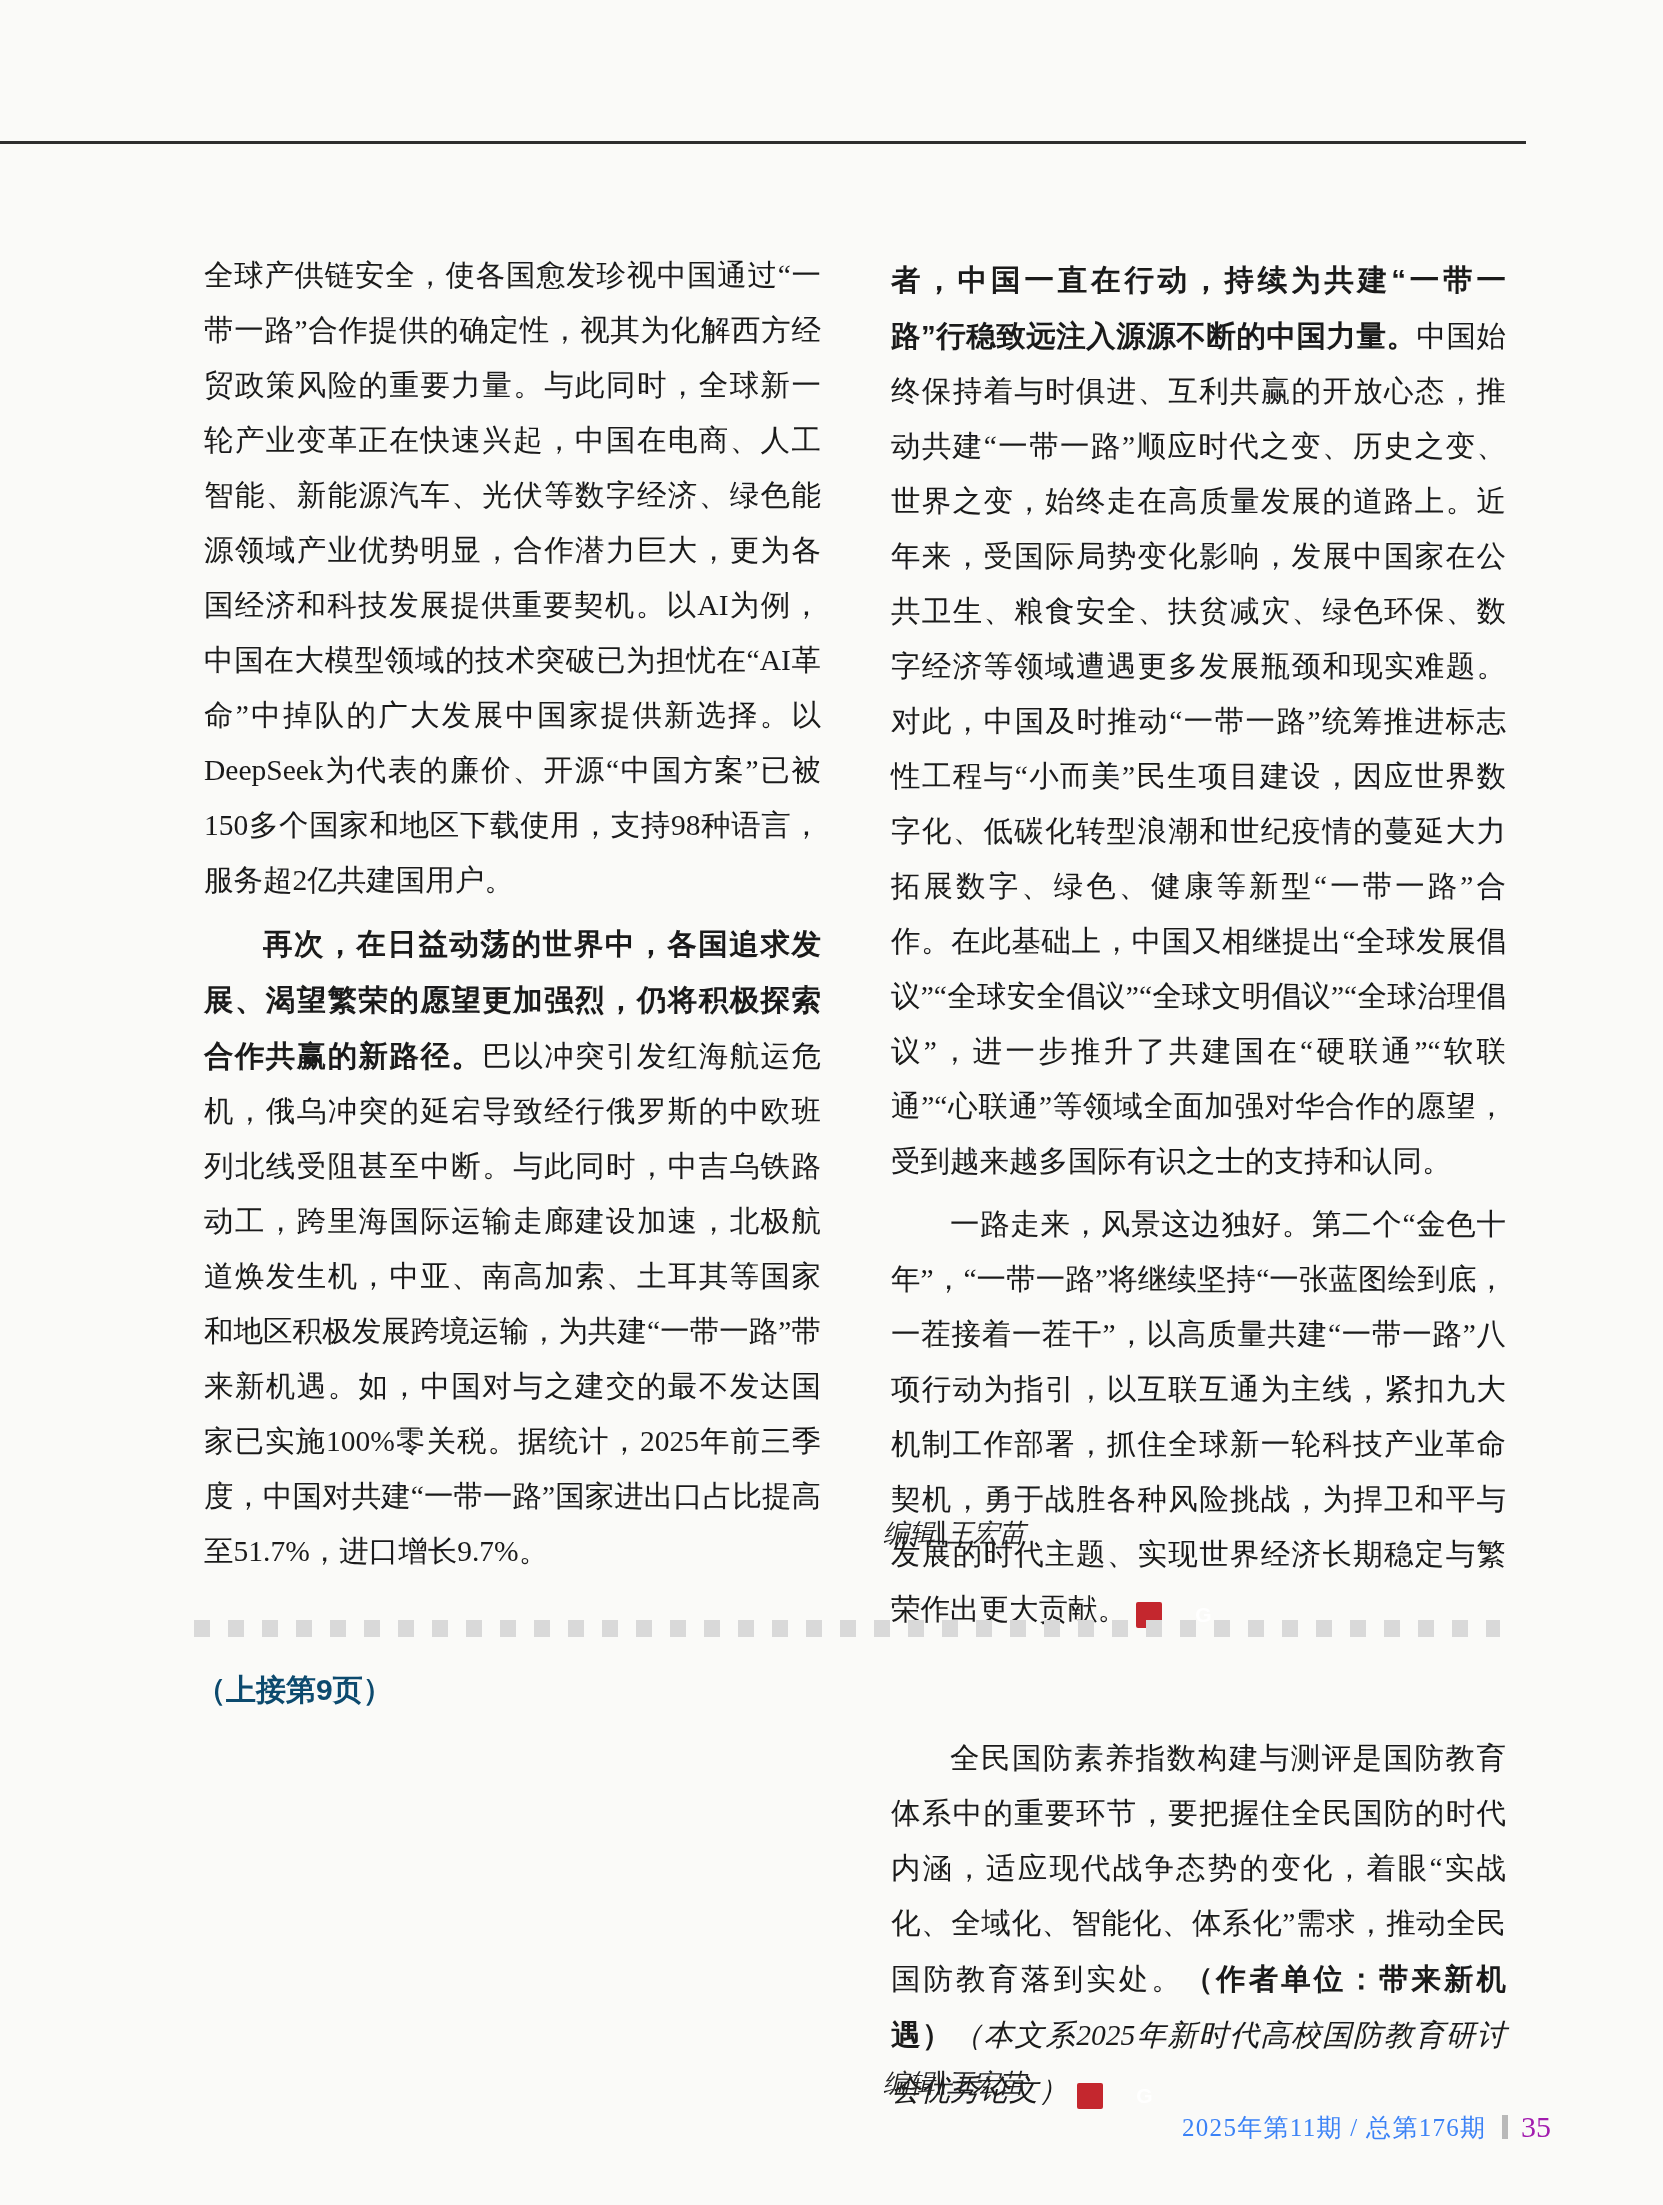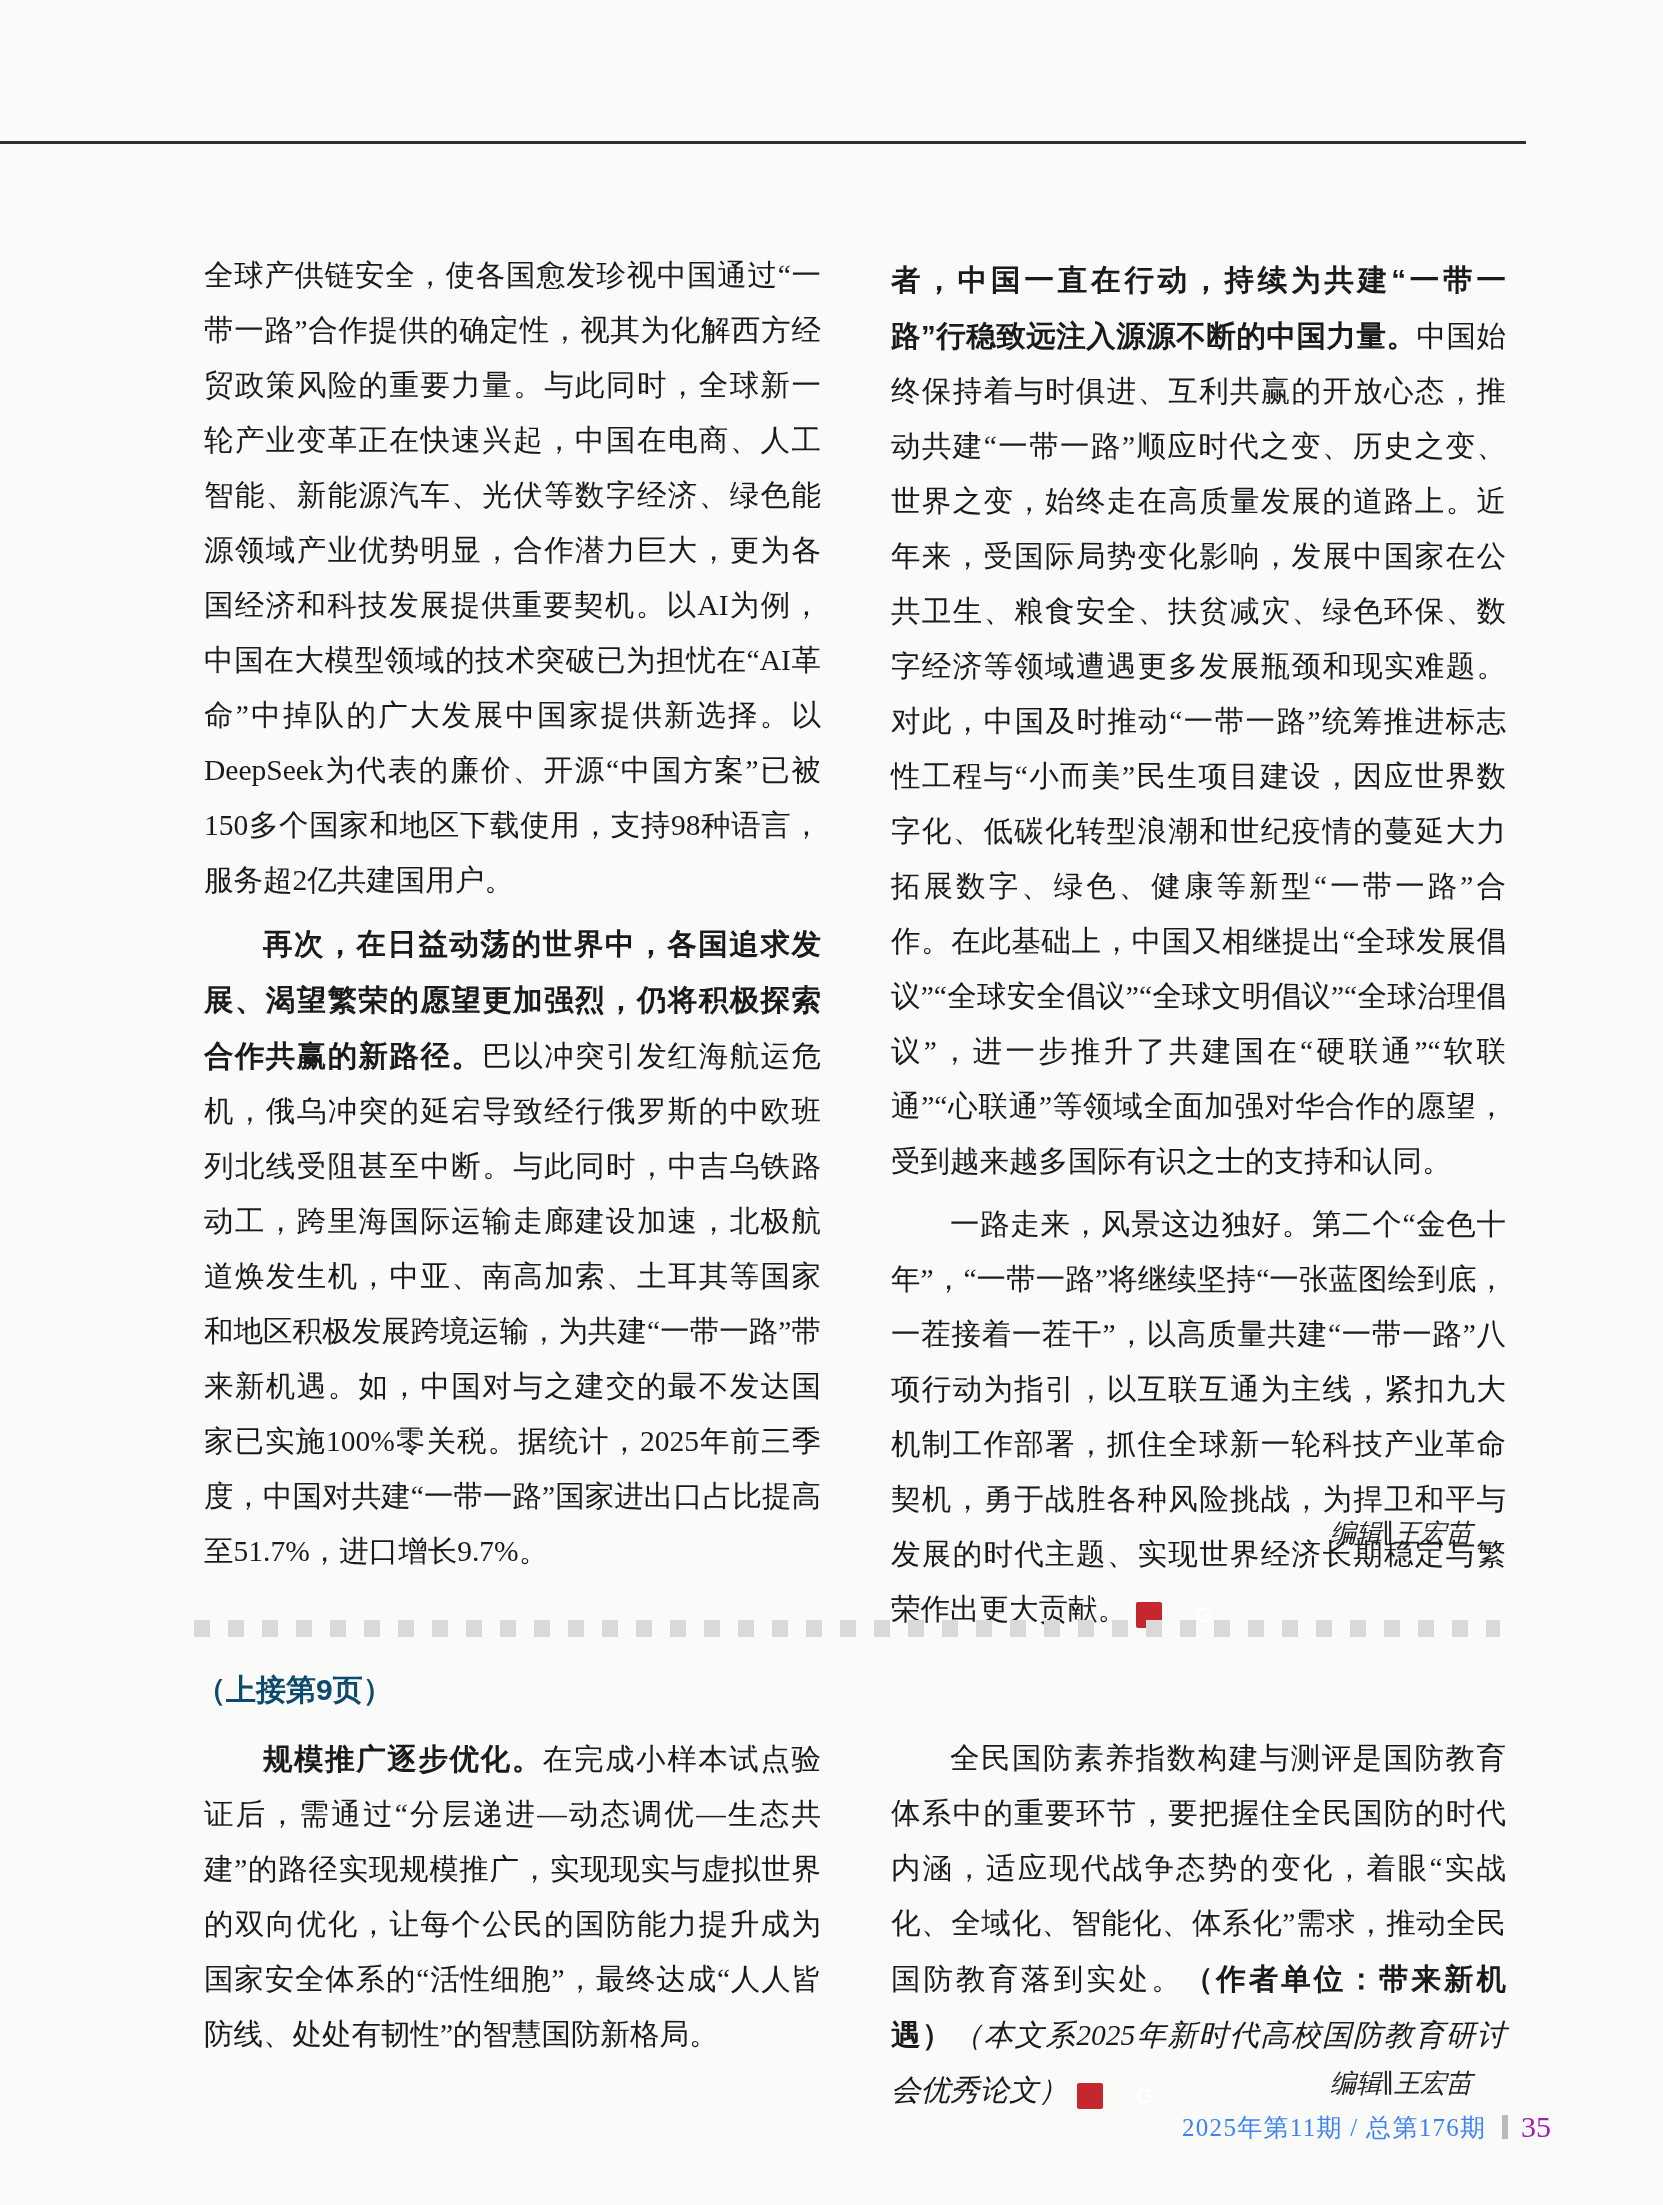--- a/index.html
+++ b/index.html
@@ -25,21 +25,21 @@
   .seg-normal{font-family:"Liberation Serif","DejaVu Serif",serif;}
   .seg-bold{font-family:"Liberation Sans","DejaVu Sans",sans-serif;font-weight:700;}
   .seg-kai{font-family:"Liberation Serif","DejaVu Serif",serif;font-style:italic;}
   .col-tl{left:196px;top:240px;width:633px;}
   .col-tr{left:883px;top:244px;width:631px;}
   .col-bl{left:196px;top:1723px;width:633px;}
   .col-br{left:883px;top:1723px;width:631px;}
   .editor-credit{
     position:absolute;
     font-size:26px;line-height:39px;font-style:italic;
-    color:#222;text-align:right;
+    color:#222;text-align:left;
     font-family:"Liberation Serif","DejaVu Serif",serif;
   }
   .editor-credit.first{left:883px;top:1514px;width:589px;}
   .editor-credit.second{left:883px;top:2064px;width:589px;}
   .divider-dashed{
     position:absolute;left:194px;top:1620px;width:1306px;height:17px;
     background:repeating-linear-gradient(90deg,
       #d9d9d9 0px, #d9d9d9 15.7px,
       transparent 15.7px, transparent 34px);
   }
@@ -95,23 +95,20 @@
       <p><span class="seg-bold">者，中国一直在行动，持续为共建“一带一路”行稳致远注入源源不断的中国力量。</span><span class="seg-normal">中国始终保持着与时俱进、互利共赢的开放心态，推动共建“一带一路”顺应时代之变、历史之变、世界之变，始终走在高质量发展的道路上。近年来，受国际局势变化影响，发展中国家在公共卫生、粮食安全、扶贫减灾、绿色环保、数字经济等领域遭遇更多发展瓶颈和现实难题。对此，中国及时推动“一带一路”统筹推进标志性工程与“小而美”民生项目建设，因应世界数字化、低碳化转型浪潮和世纪疫情的蔓延大力拓展数字、绿色、健康等新型“一带一路”合作。在此基础上，中国又相继提出“全球发展倡议”“全球安全倡议”“全球文明倡议”“全球治理倡议”，进一步推升了共建国在“硬联通”“软联通”“心联通”等领域全面加强对华合作的愿望，受到越来越多国际有识之士的支持和认同。</span></p>
       <p class="indent"><span class="seg-normal">一路走来，风景这边独好。第二个“金色十年”，“一带一路”将继续坚持“一张蓝图绘到底，一茬接着一茬干”，以高质量共建“一带一路”八项行动为指引，以互联互通为主线，紧扣九大机制工作部署，抓住全球新一轮科技产业革命契机，勇于战胜各种风险挑战，为捍卫和平与发展的时代主题、实现世界经济长期稳定与繁荣作出更大贡献。</span><span class="g-logo">G</span></p>
     </div>
 
   <div class="editor-credit first">编辑∥王宏苗</div>
 
   <div class="divider-dashed"></div>
 
   <div class="continuation-note">（上接第9页）</div>
 
-  <div class="col col-bl">
-      <p class="indent"><span class="seg-bold">规模推广逐步优化。</span><span class="seg-normal">在完成小样本试点验证后，需通过“分层递进—动态调优—生态共建”的路径实现规模推广，实现现实与虚拟世界的双向优化，让每个公民的国防能力提升成为国家安全体系的“活性细胞”，最终达成“人人皆防线、处处有韧性”的智慧国防新格局。</span></p>
-    </div>
 
   <div class="col col-br">
       <p class="indent"><span class="seg-normal">全民国防素养指数构建与测评是国防教育体系中的重要环节，要把握住全民国防的时代内涵，适应现代战争态势的变化，着眼“实战化、全域化、智能化、体系化”需求，推动全民国防教育落到实处。</span><span class="seg-bold">（作者单位：带来新机遇）</span><span class="seg-kai">（本文系2025年新时代高校国防教育研讨会优秀论文）</span><span class="g-logo">G</span></p>
     </div>
 
   <div class="editor-credit second">编辑∥王宏苗</div>
 
   <div class="footer">
     <span class="issue">2025年第11期 / 总第176期</span>
     <span class="bar"></span>

